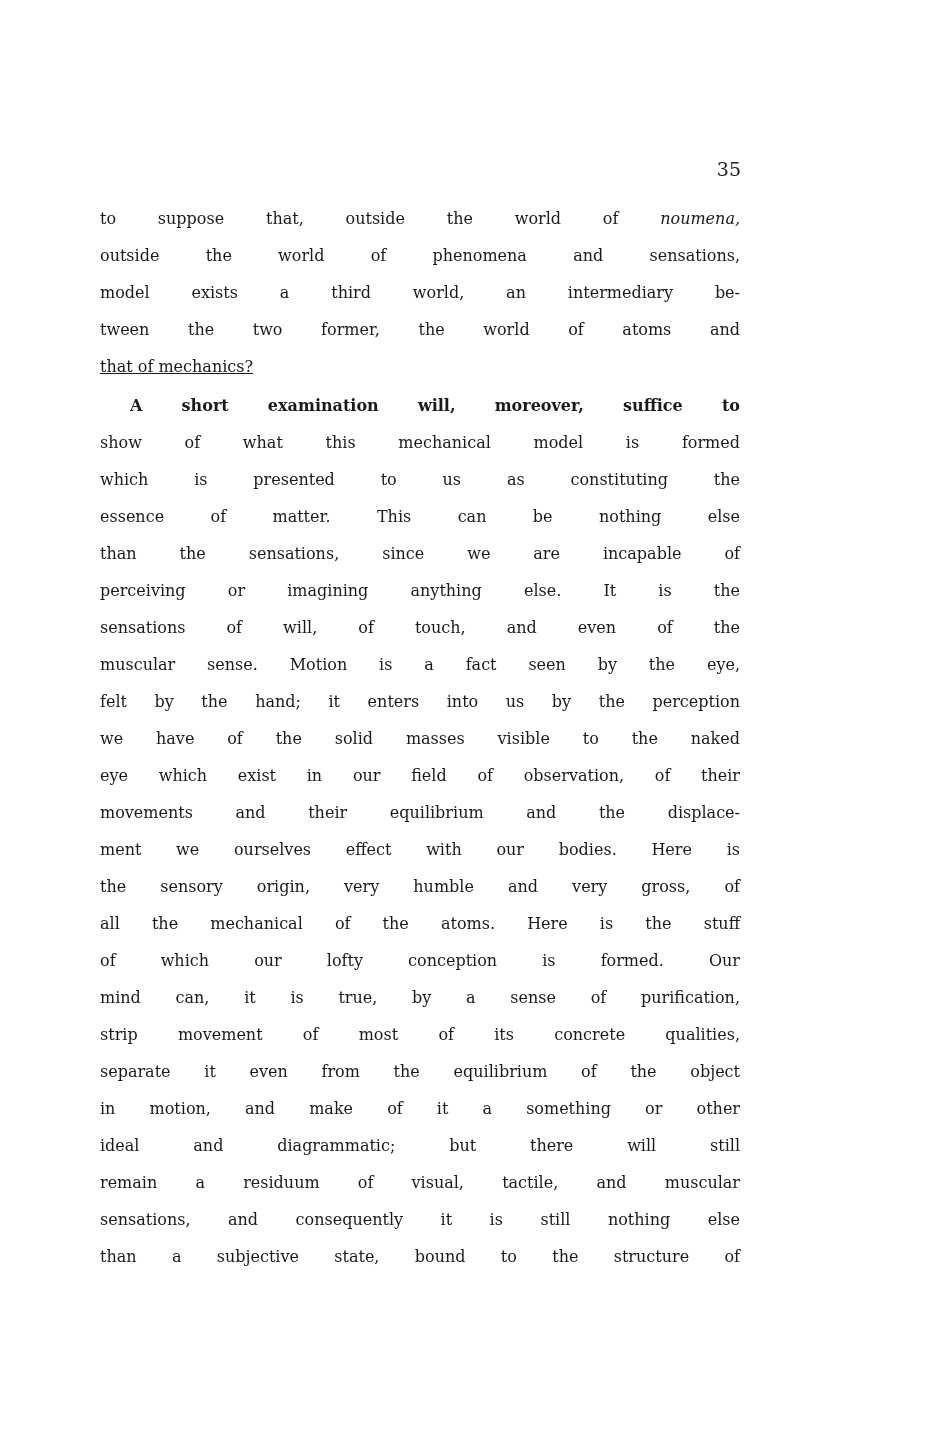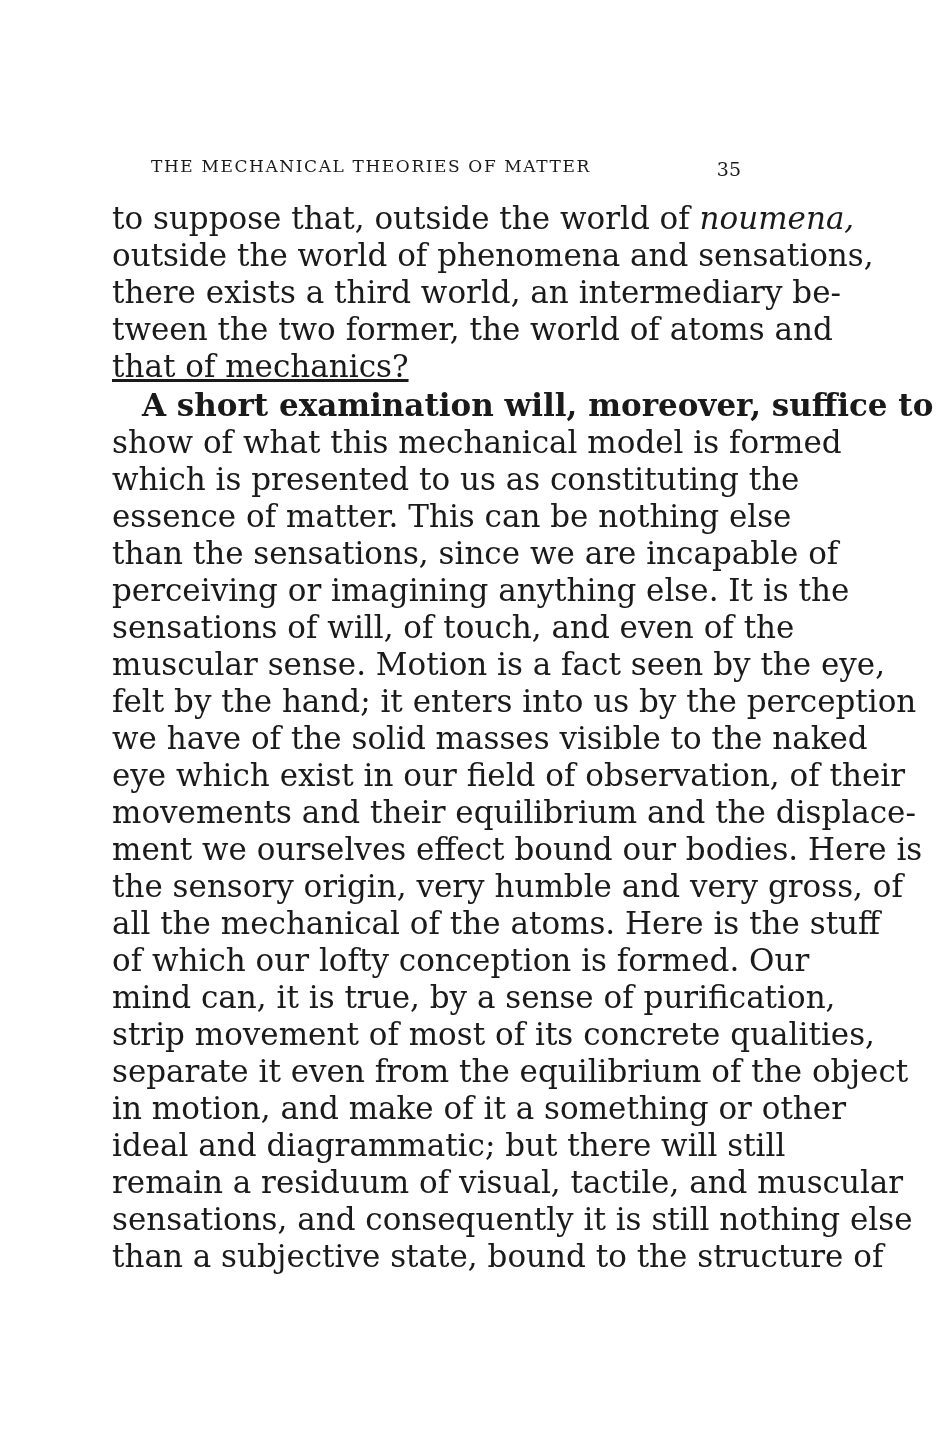--- a/index.html
+++ b/index.html
@@ -4,56 +4,55 @@
   <style>
     html, body { margin: 0; padding: 0; background: #ffffff; }
     body { width: 941px; height: 1448px; position: relative; overflow: hidden;
            font-family: "DejaVu Serif", "Liberation Serif", serif; color: #1a1a1a; }
     .page { position: absolute; left: 0; top: 0; width: 941px; height: 1448px; background: #ffffff; }
     .header { position: absolute; left: 151px; top: 156px; width: 590px; height: 30px; }
     .running-title { position: absolute; left: 0; top: 0; font-size: 17px; letter-spacing: 1.6px;
                      font-variant: small-caps; text-transform: uppercase; white-space: nowrap; }
     .page-number { position: absolute; right: 0; top: 2px; font-size: 19px; }
     .text-block { position: absolute; left: 100px; top: 200px; width: 640px; }
-    .line { position: absolute; left: 12px; width: 640px; height: 37px; font-size: 31px; line-height: 37px;
+    .line { position: absolute; left: 0; width: 640px; height: 37px; font-size: 16px; line-height: 37px;
             white-space: nowrap; text-align: justify; text-align-last: justify; }
     .line.last { text-align-last: left; text-decoration: underline; }
     .line.indent { padding-left: 30px; width: 610px; font-weight: bold; }
     .line em { font-style: italic; }
   </style>
 </head>
 <body>
 
 <div class="page">
   <div class="header">
-    <span class="running-title">THE MECHANICAL THEORIES OF MATTER</span>
     <span class="page-number">35</span>
   </div>
 
   <div class="text-block">
 
     <div class="line" style="top:0px"><span>to suppose that, outside the world of </span><em>noumena,</em></div>
     <div class="line" style="top:37px">outside the world of phenomena and sensations,</div>
-    <div class="line" style="top:74px">there exists a third world, an intermediary be-</div>
+    <div class="line" style="top:74px">model exists a third world, an intermediary be-</div>
     <div class="line" style="top:111px">tween the two former, the world of atoms and</div>
     <div class="line last" style="top:148px">that of mechanics?</div>
 
     <div class="line indent" style="top:187px">A short examination will, moreover, suffice to</div>
     <div class="line" style="top:224px">show of what this mechanical model is formed</div>
     <div class="line" style="top:261px">which is presented to us as constituting the</div>
     <div class="line" style="top:298px">essence of matter. This can be nothing else</div>
     <div class="line" style="top:335px">than the sensations, since we are incapable of</div>
     <div class="line" style="top:372px">perceiving or imagining anything else. It is the</div>
     <div class="line" style="top:409px">sensations of will, of touch, and even of the</div>
     <div class="line" style="top:446px">muscular sense. Motion is a fact seen by the eye,</div>
     <div class="line" style="top:483px">felt by the hand; it enters into us by the perception</div>
     <div class="line" style="top:520px">we have of the solid masses visible to the naked</div>
     <div class="line" style="top:557px">eye which exist in our field of observation, of their</div>
     <div class="line" style="top:594px">movements and their equilibrium and the displace-</div>
-    <div class="line" style="top:631px">ment we ourselves effect bound our bodies. Here is</div>
+    <div class="line" style="top:631px">ment we ourselves effect with our bodies. Here is</div>
     <div class="line" style="top:668px">the sensory origin, very humble and very gross, of</div>
     <div class="line" style="top:705px">all the mechanical of the atoms. Here is the stuff</div>
     <div class="line" style="top:742px">of which our lofty conception is formed. Our</div>
     <div class="line" style="top:779px">mind can, it is true, by a sense of purification,</div>
     <div class="line" style="top:816px">strip movement of most of its concrete qualities,</div>
     <div class="line" style="top:853px">separate it even from the equilibrium of the object</div>
     <div class="line" style="top:890px">in motion, and make of it a something or other</div>
     <div class="line" style="top:927px">ideal and diagrammatic; but there will still</div>
     <div class="line" style="top:964px">remain a residuum of visual, tactile, and muscular</div>
     <div class="line" style="top:1001px">sensations, and consequently it is still nothing else</div>

